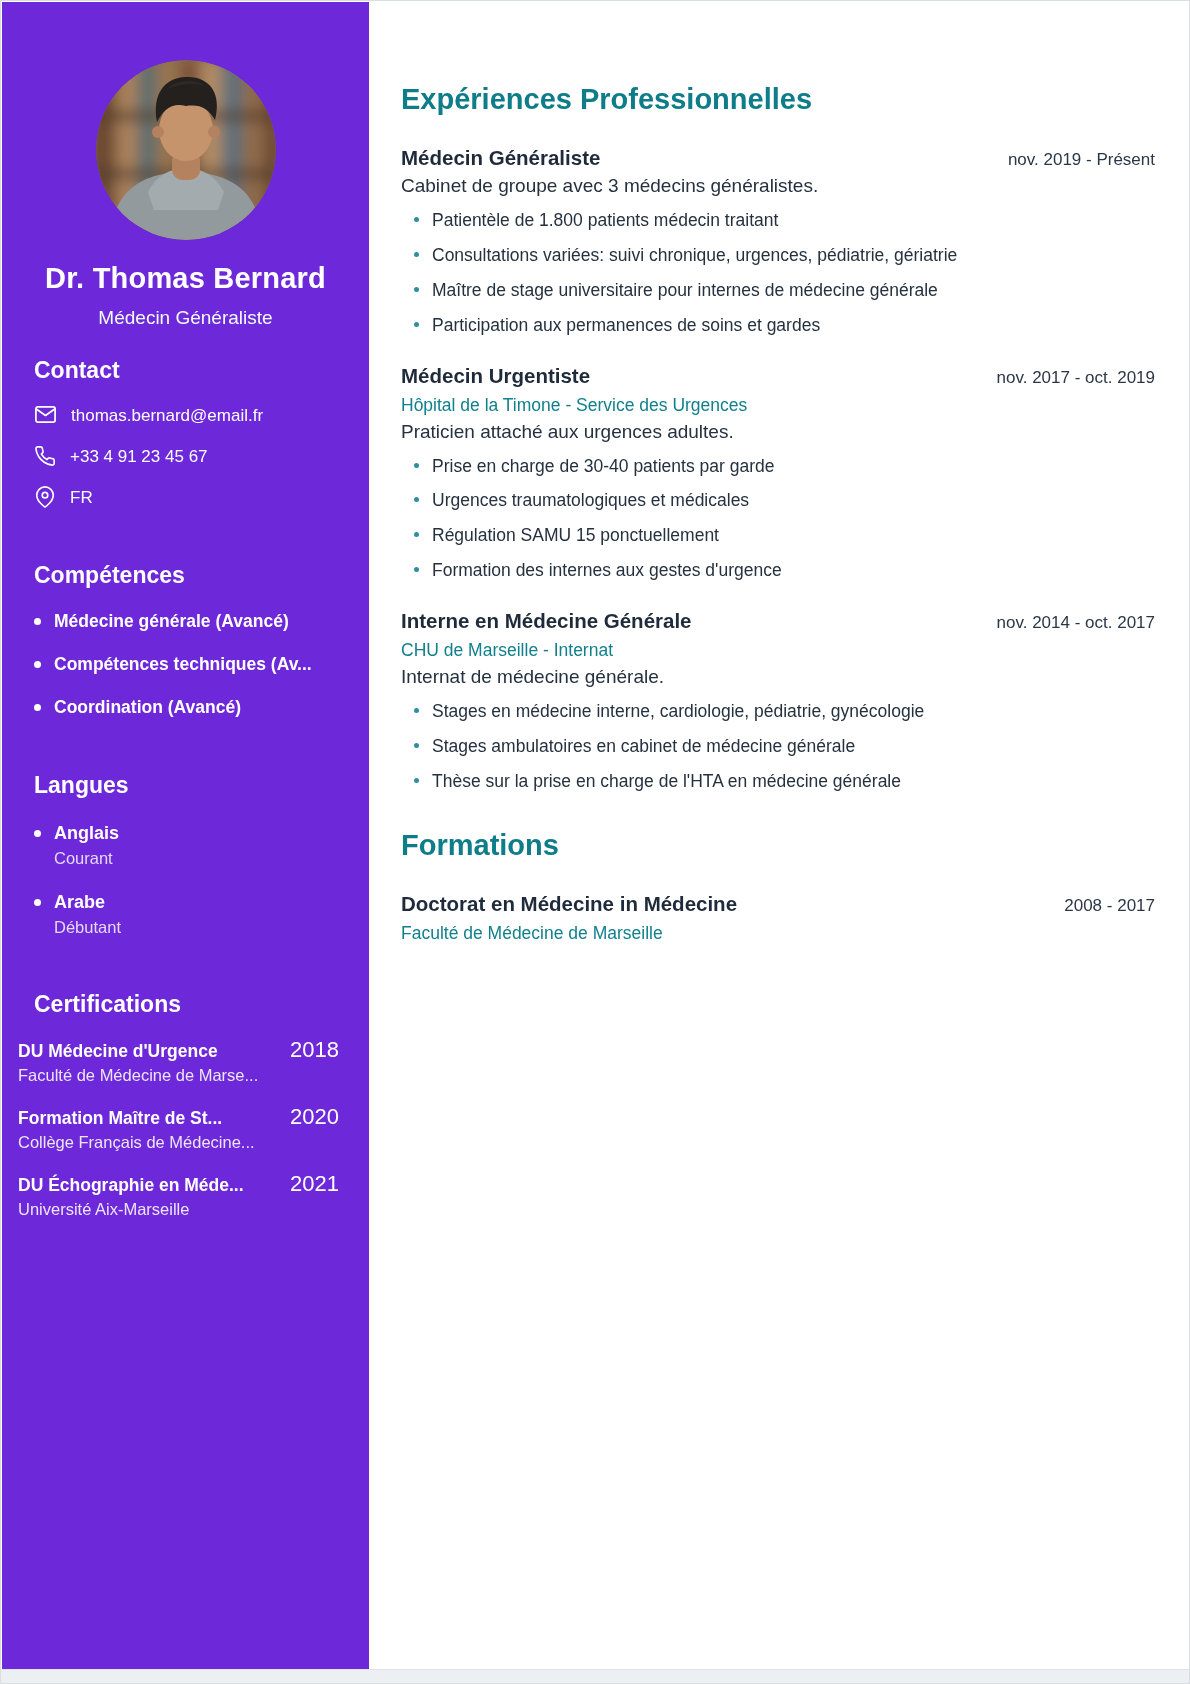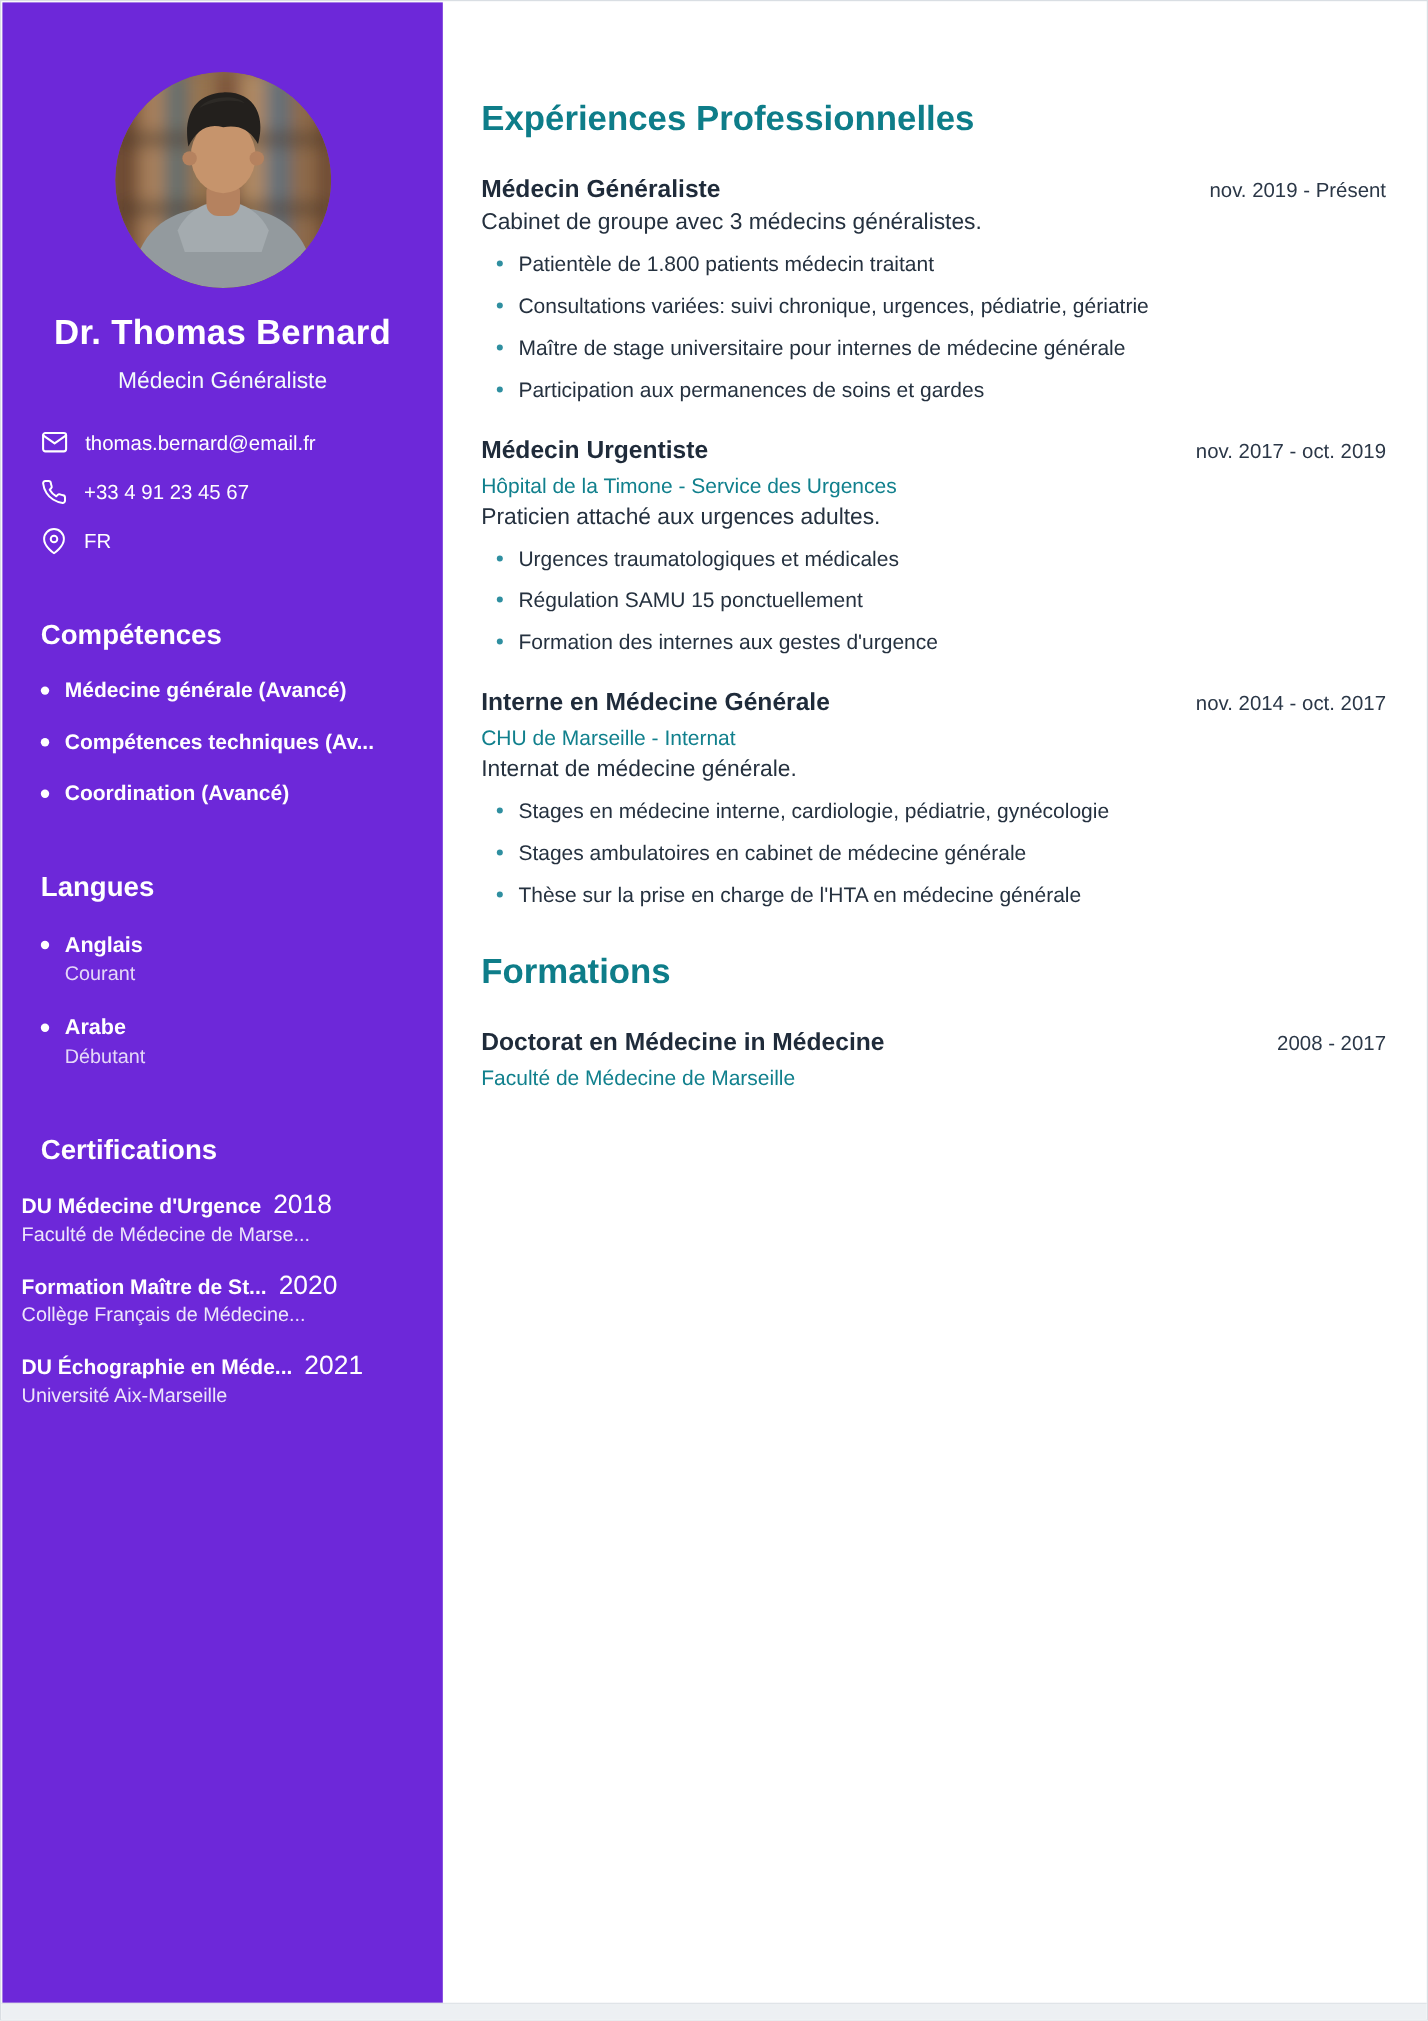--- a/index.html
+++ b/index.html
@@ -27,21 +27,21 @@
   .contact-row { display:flex; align-items:flex-end; gap:14px; margin-top:19px; font-size:17px; }
   .contact-row svg { flex:0 0 auto; }
   .skills-section, .lang-section, .cert-section { margin-top:54px; }
   .dot-row { display:flex; align-items:center; gap:13px; margin-top:22px; }
   .wdot { width:7px; height:7px; border-radius:50%; background:#ffffff; flex:0 0 auto; }
   .skill-text { font-size:17.5px; font-weight:600; }
   .lang-item { margin-top:24px; }
   .lang-name { font-size:18px; font-weight:600; }
   .lang-level { margin:5px 0 0 20px; font-size:16.5px; color:rgba(255,255,255,.82); }
   .cert-item { margin-top:19px; padding-left:16px; padding-right:30px; }
-  .cert-top { display:flex; align-items:baseline; gap:10px; }
+  .cert-top { display:flex; justify-content:space-between; align-items:baseline; gap:10px; }
   .cert-title { font-size:17.5px; font-weight:700; white-space:nowrap; }
   .cert-year { font-size:22px; }
   .cert-org { font-size:16.5px; color:rgba(255,255,255,.88); margin-top:3px; white-space:nowrap; }
   
   .main {
     position:absolute; top:11px; left:368px; right:1px; box-sizing:border-box;
     padding:27px 33px 0 32px;
     margin-top:44px;
   }
   .section-h1 { font-size:29px; font-weight:700; color:#0E7D89; margin:0 0 30px 0; }
@@ -108,20 +108,21 @@
           <path d="M61 62 C56 34 68 18 90 17 C114 16 126 34 119 60 C112 48 104 44 90 46 C76 42 67 50 61 62 Z" fill="#23201d"></path>
           <path d="M70 30 C78 20 100 18 108 26 C100 22 80 24 70 30 Z" fill="#2d2a26"></path>
         </g>
       </svg>
     </div>
 
     <h1 class="person-name pad">Dr. Thomas Bernard</h1>
     <div class="person-title pad">Médecin Généraliste</div>
 
     <section class="contact-section pad">
+      <h2 class="side-h2">Contact</h2>
       <div class="contact-row">
         <svg width="23" height="23" viewBox="0 0 24 24" fill="none" stroke="#ffffff" stroke-width="1.8" stroke-linecap="round" stroke-linejoin="round">
           <rect x="2" y="4" width="20" height="16" rx="2"></rect>
             <path d="M22 6l-10 7L2 6"></path>
         </svg>
         <span>thomas.bernard@email.fr</span>
       </div>
       <div class="contact-row">
         <svg width="22" height="22" viewBox="0 0 24 24" fill="none" stroke="#ffffff" stroke-width="1.8" stroke-linecap="round" stroke-linejoin="round">
           <path d="M22 16.92v3a2 2 0 0 1-2.18 2 19.79 19.79 0 0 1-8.63-3.07 19.5 19.5 0 0 1-6-6A19.79 19.79 0 0 1 2.12 4.18 2 2 0 0 1 4.11 2h3a2 2 0 0 1 2 1.72c.12.96.37 1.9.72 2.81a2 2 0 0 1-.45 2.11L8.09 9.91a16 16 0 0 0 6 6l1.27-1.27a2 2 0 0 1 2.11-.45c.91.35 1.85.6 2.81.72A2 2 0 0 1 22 16.92z"></path>
@@ -215,20 +216,21 @@
     </article>
 
     <article class="job">
       <div class="job-head">
         <span class="job-title">Médecin Urgentiste</span>
         <span class="job-dates">nov. 2017 - oct. 2019</span>
       </div>
       <div class="company">Hôpital de la Timone - Service des Urgences</div>
       <div class="summary">Praticien attaché aux urgences adultes.</div>
       <ul class="bullets">
+        <li><span class="bdot"></span><span>Prise en charge de 30-40 patients par garde</span></li>
         <li><span class="bdot"></span><span>Urgences traumatologiques et médicales</span></li>
         <li><span class="bdot"></span><span>Régulation SAMU 15 ponctuellement</span></li>
         <li><span class="bdot"></span><span>Formation des internes aux gestes d'urgence</span></li>
       </ul>
     </article>
 
     <article class="job">
       <div class="job-head">
         <span class="job-title">Interne en Médecine Générale</span>
         <span class="job-dates">nov. 2014 - oct. 2017</span>

